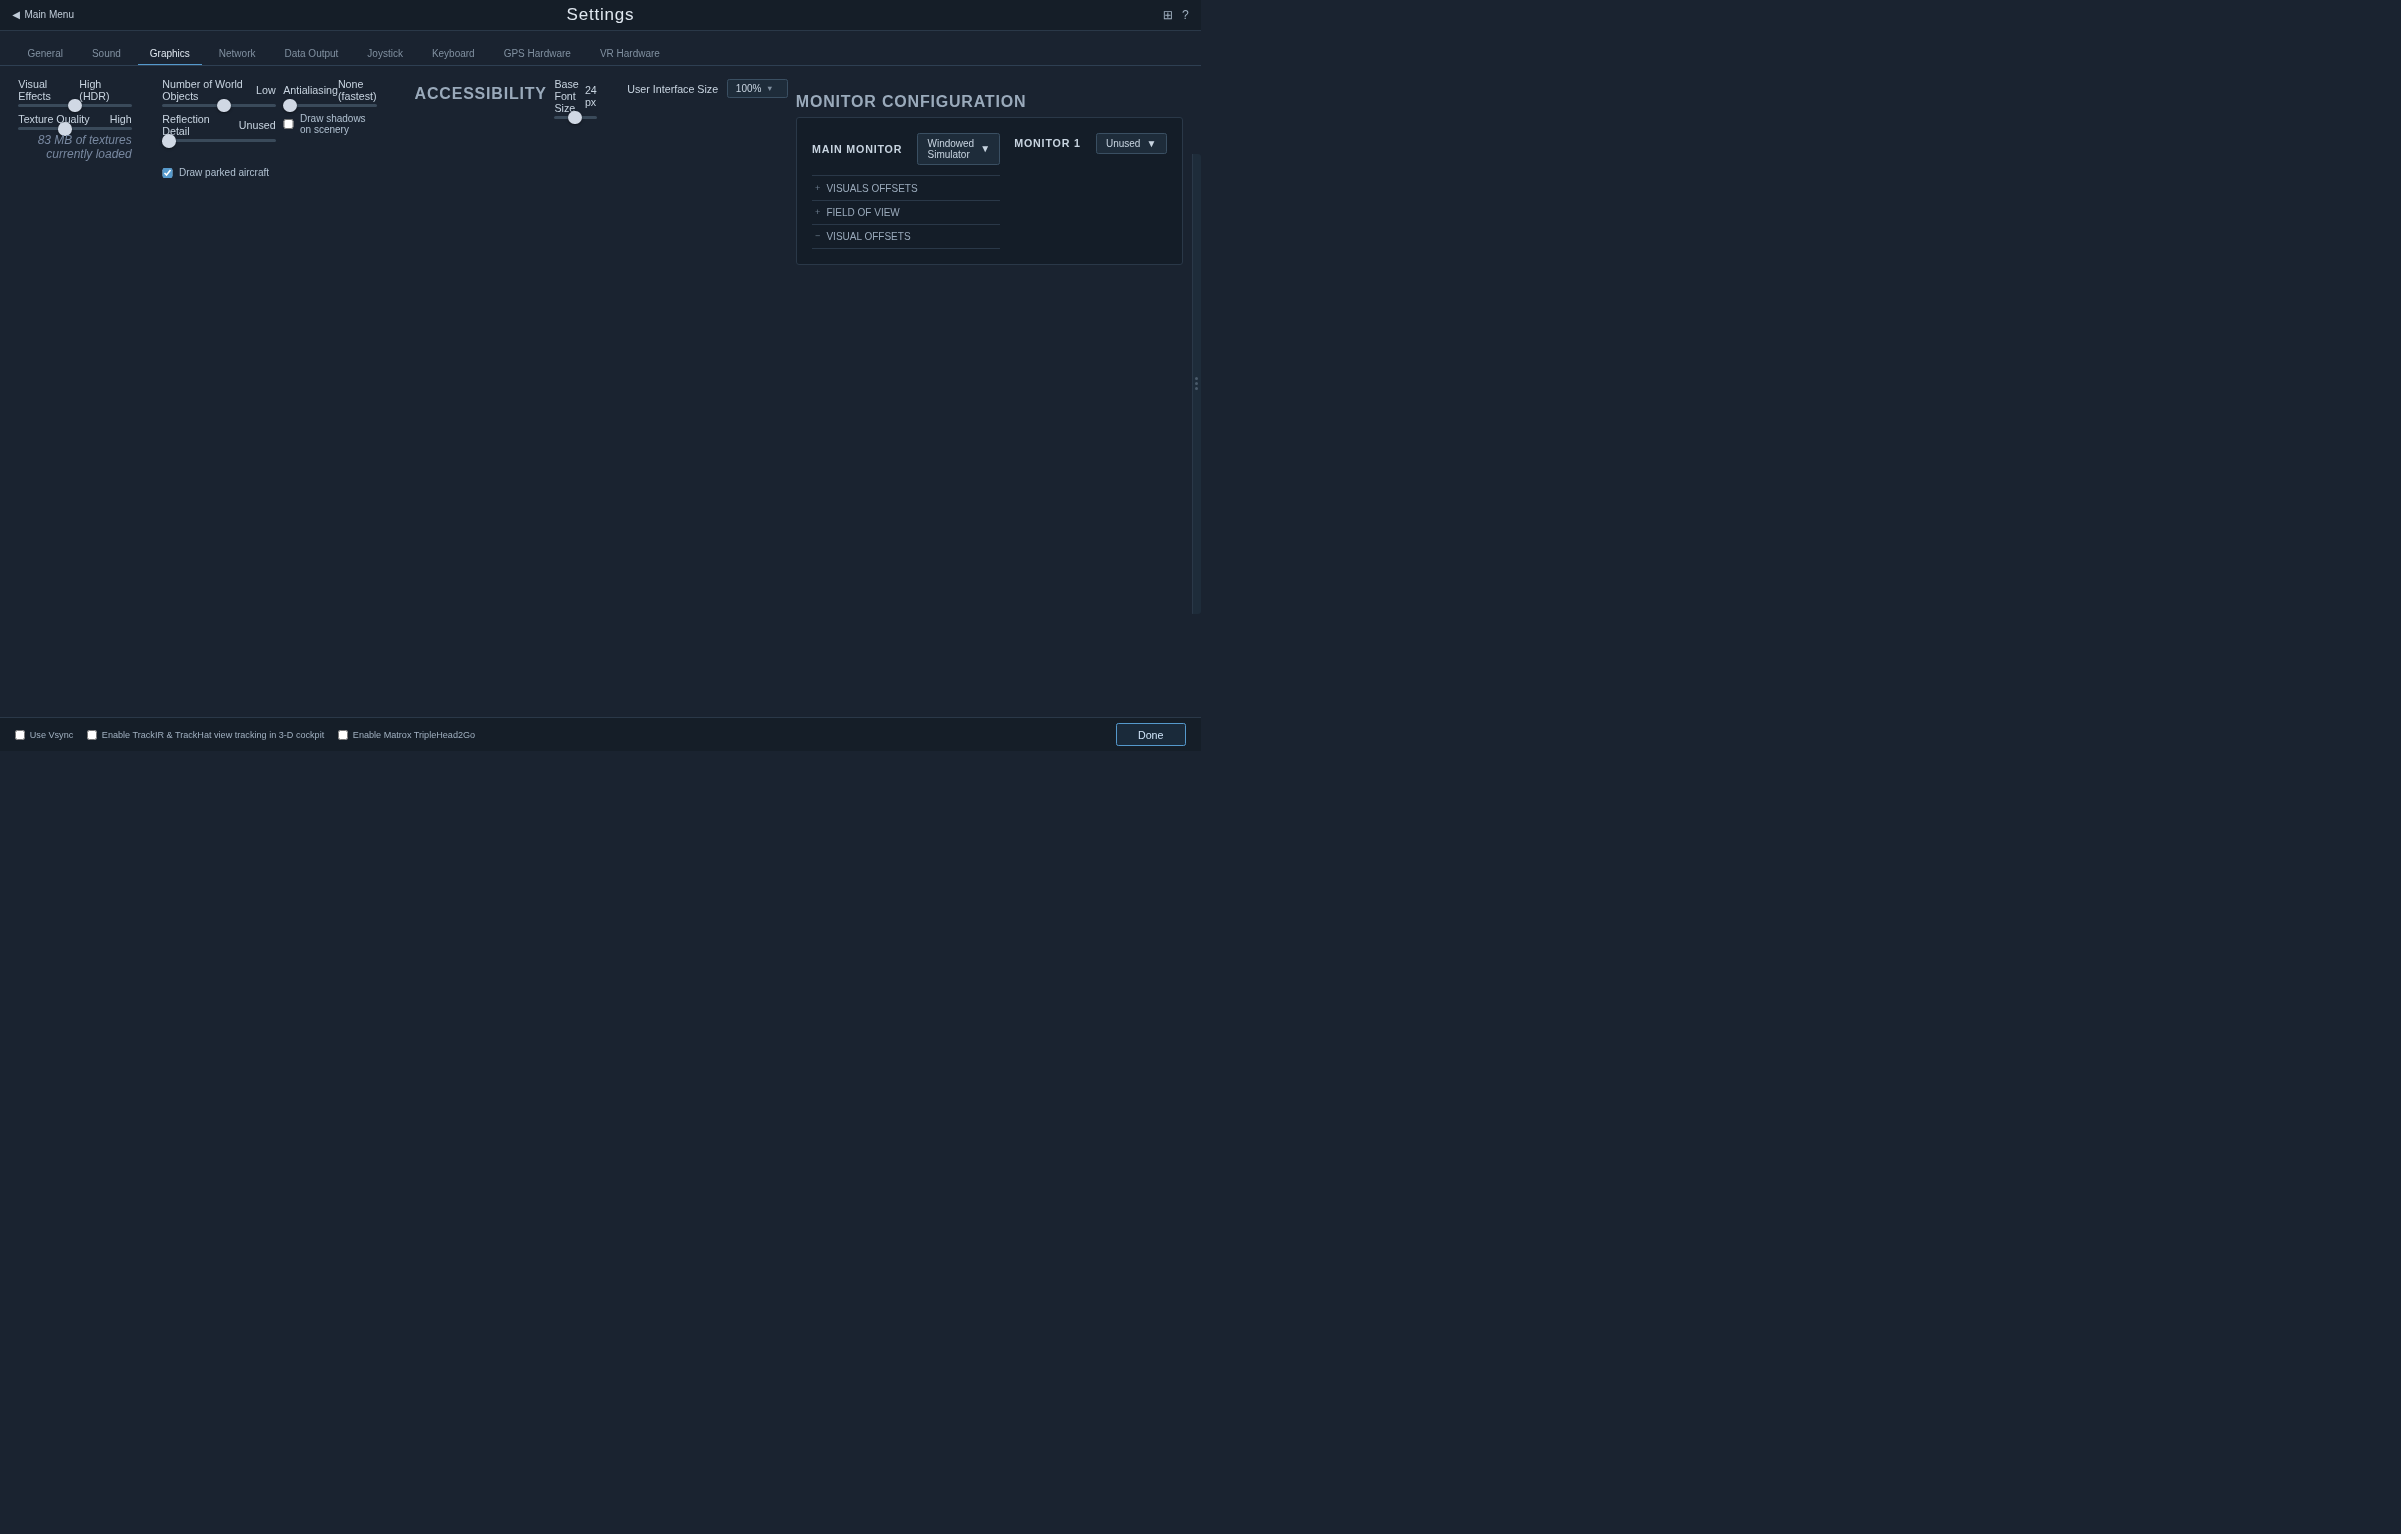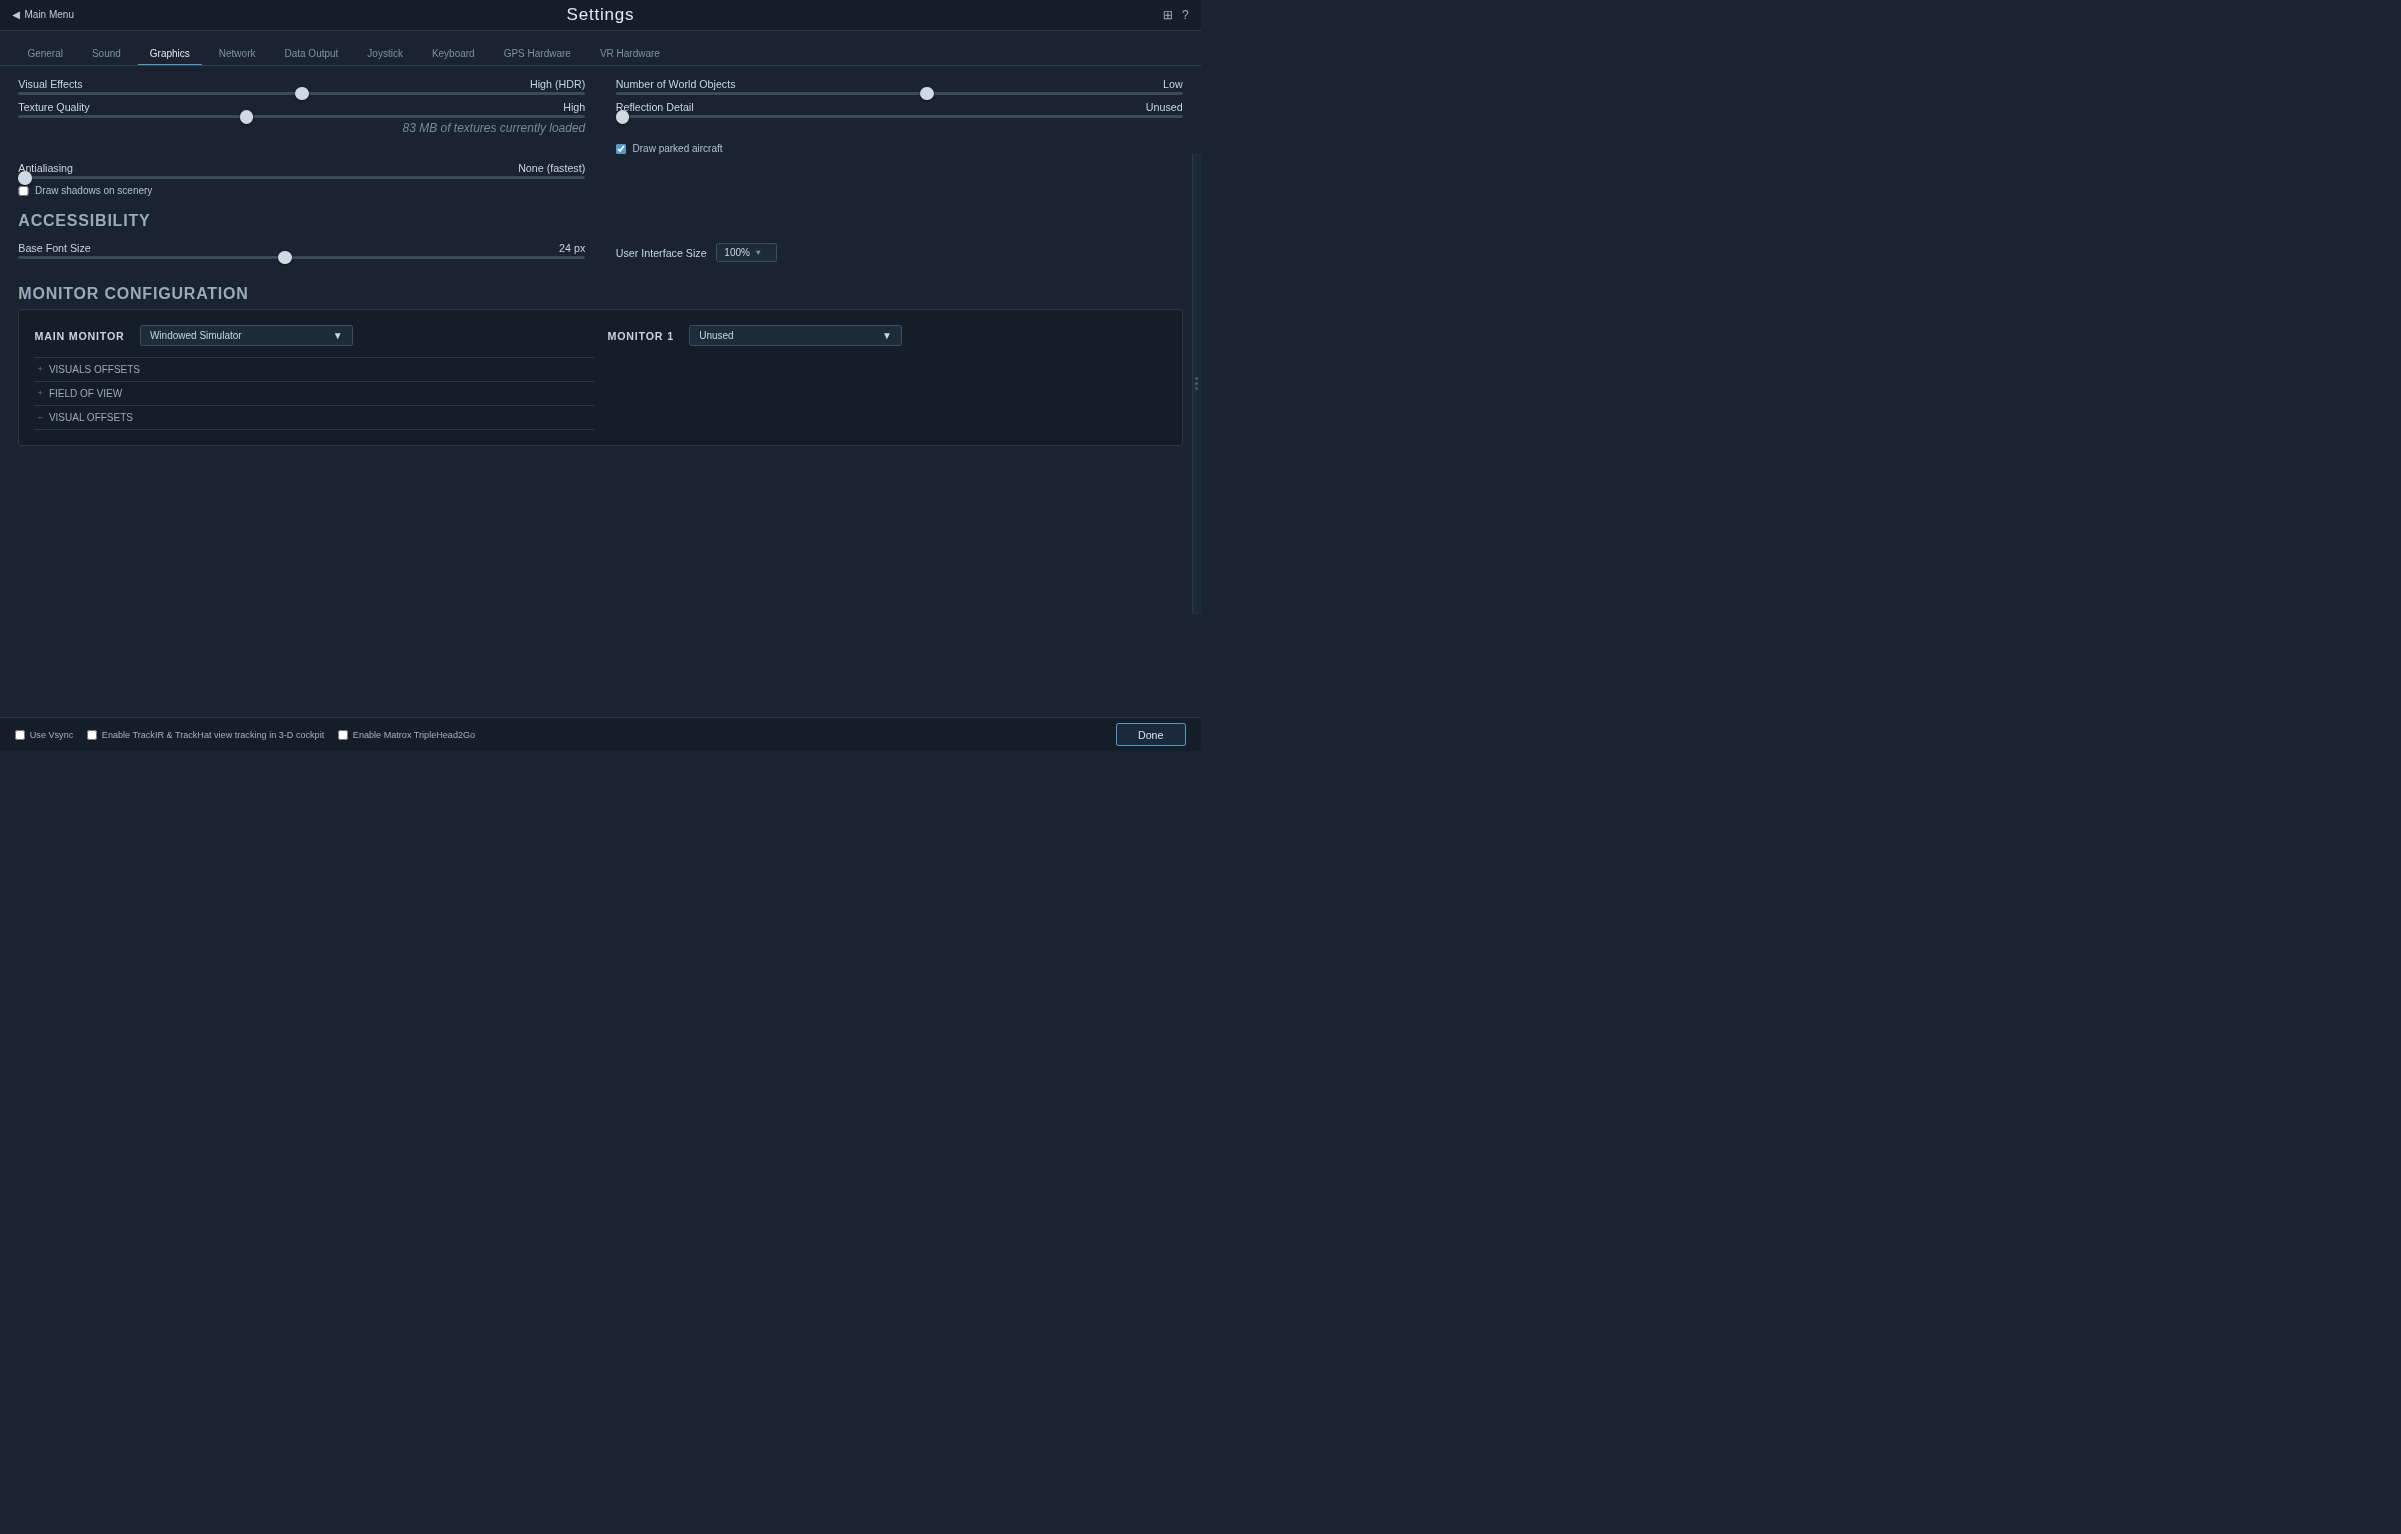--- a/index.html
+++ b/index.html
@@ -73,21 +73,20 @@
       color: #e0e8f0;
       border-bottom: 1.5px solid #5599cc;
     }
 
     
     .content {
       padding: 12.2px 18.3px;
       height: calc(100% - 30.5px - 29px - 34px);
       overflow-y: auto;
       display: flex;
-      flex-direction: column;
       gap: 7.6px;
     }
 
     
     .row-section {
       display: flex;
       gap: 30.5px;
     }
     .col {
       flex: 1;

